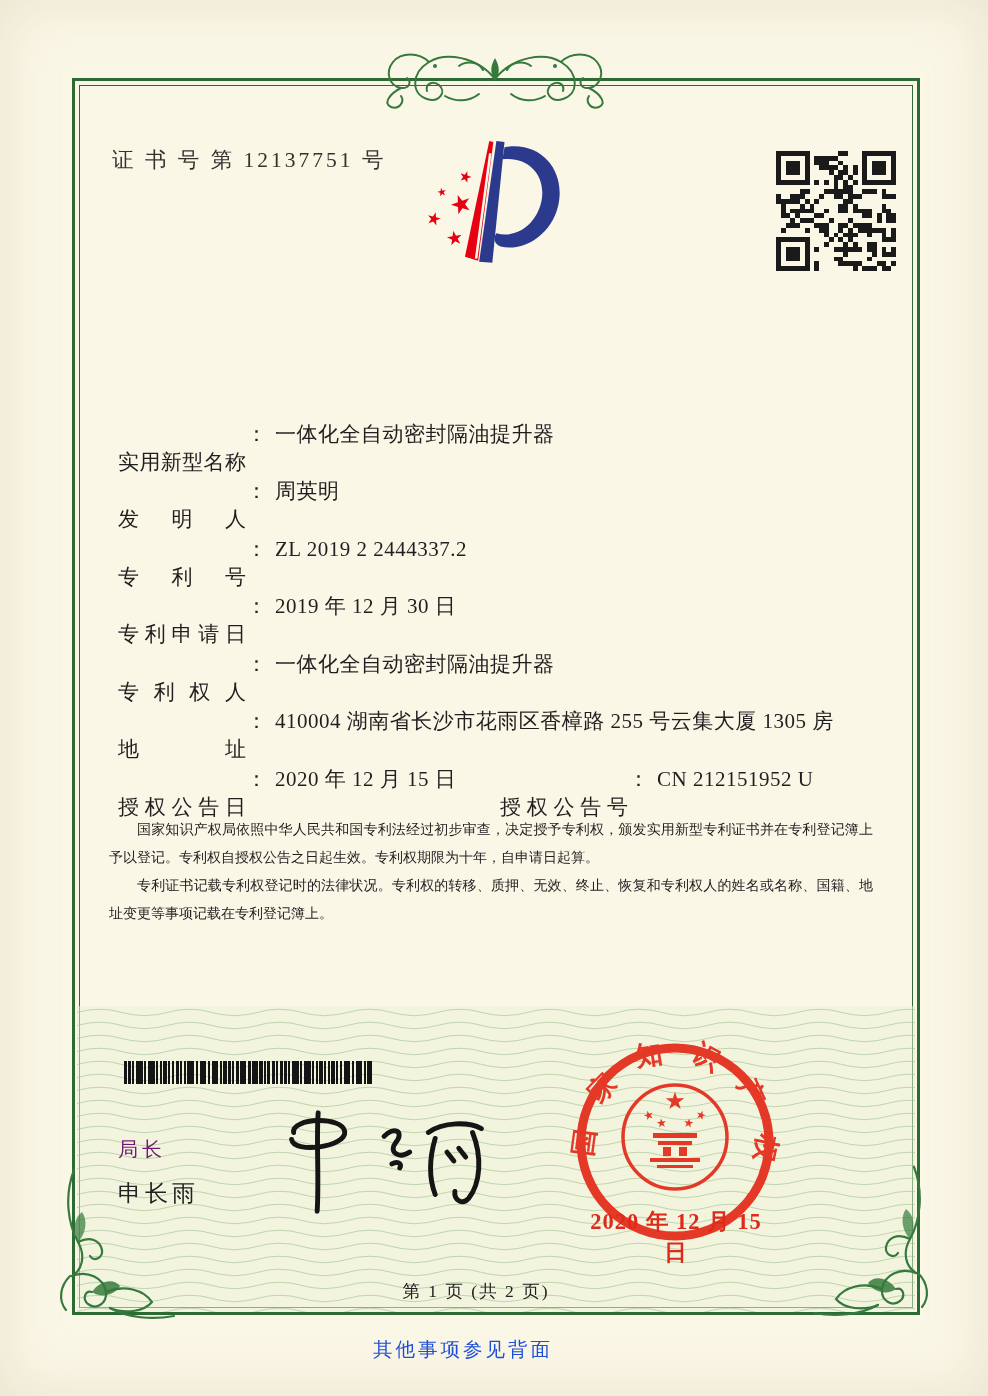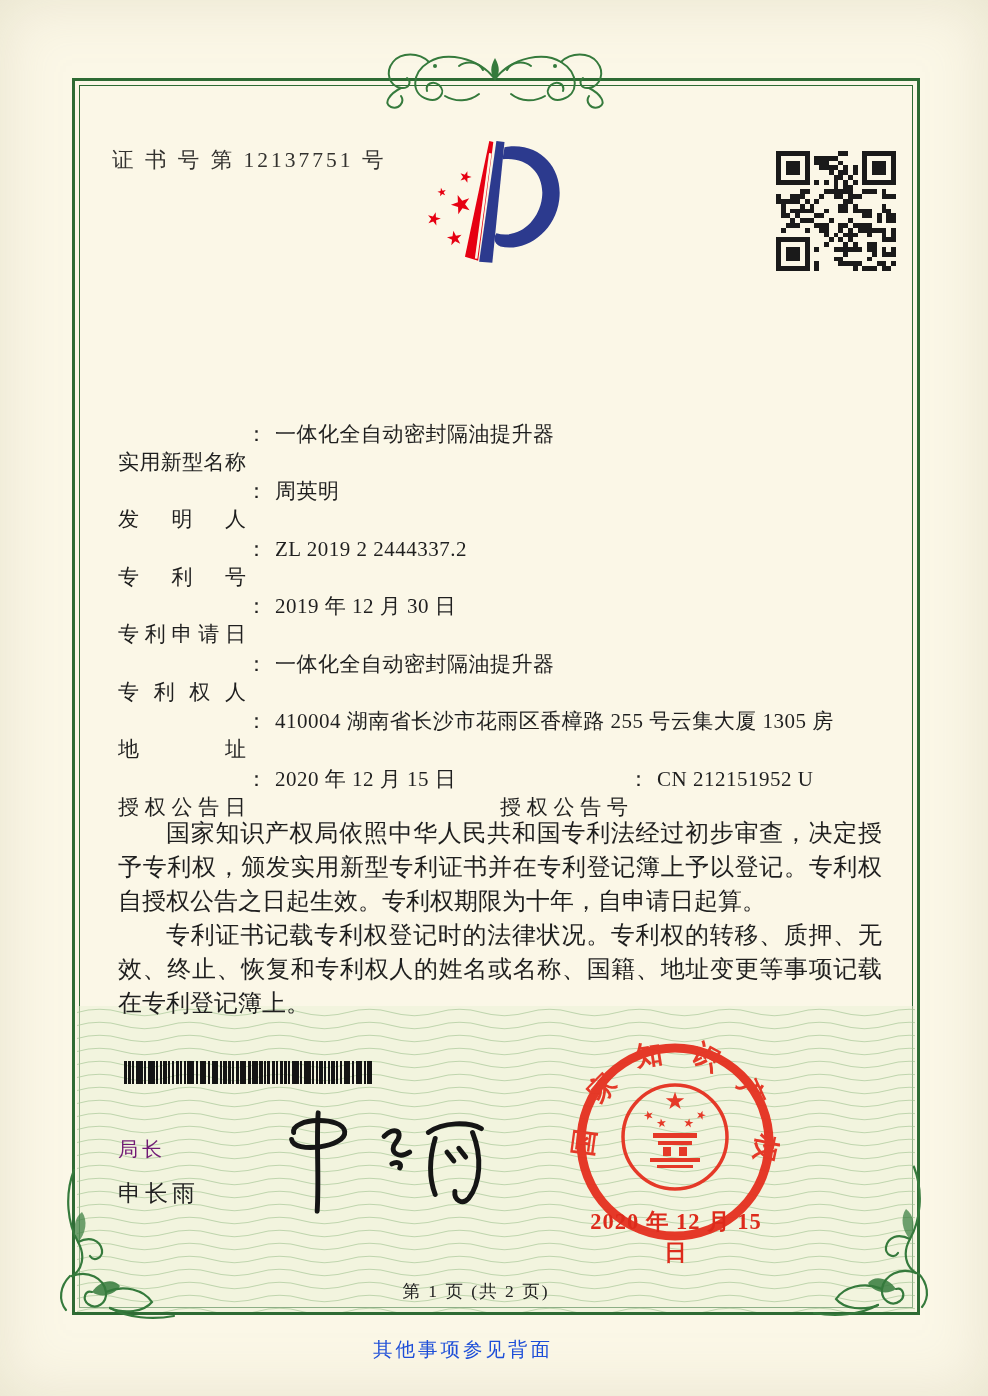--- a/index.html
+++ b/index.html
@@ -34,21 +34,21 @@
   .row{left:118px;width:772px;height:30px;font-size:21px;white-space:nowrap;}
   .row .lbl{
     display:inline-block;width:128px;text-align:justify;text-align-last:justify;
     vertical-align:top;
     margin-top:28px;
   }
   .row .colon{display:inline-block;margin-right:8px;}
   .row .val{letter-spacing:.5px;}
   .row2-right{position:absolute;left:382px;top:0;white-space:nowrap;}
   
-  .paras{left:118px;top:816px;width:764px;font-size:24px;line-height:34px;text-align:justify;}
+  .paras{left:109px;top:816px;width:764px;font-size:14px;line-height:28px;text-align:justify;}
   .paras p{margin:0;text-indent:2em;}
   
   .barcode{
     left:124px;top:1061px;width:248px;height:23px;
     background-image:
       repeating-linear-gradient(90deg,#141414 0 2px,transparent 2px 4px),
       repeating-linear-gradient(90deg,#141414 0 1px,transparent 1px 6px),
       repeating-linear-gradient(90deg,#141414 0 3px,transparent 3px 13px),
       repeating-linear-gradient(90deg,#141414 0 1px,transparent 1px 9px);
   }

